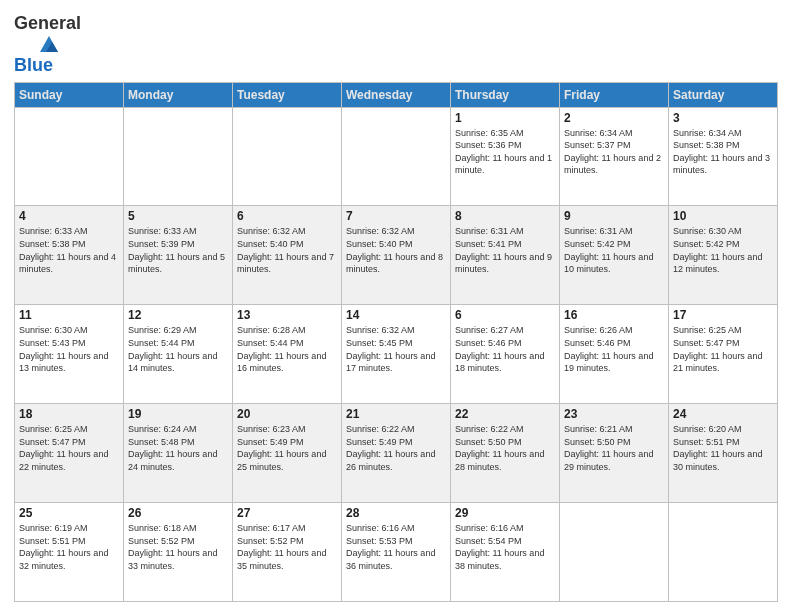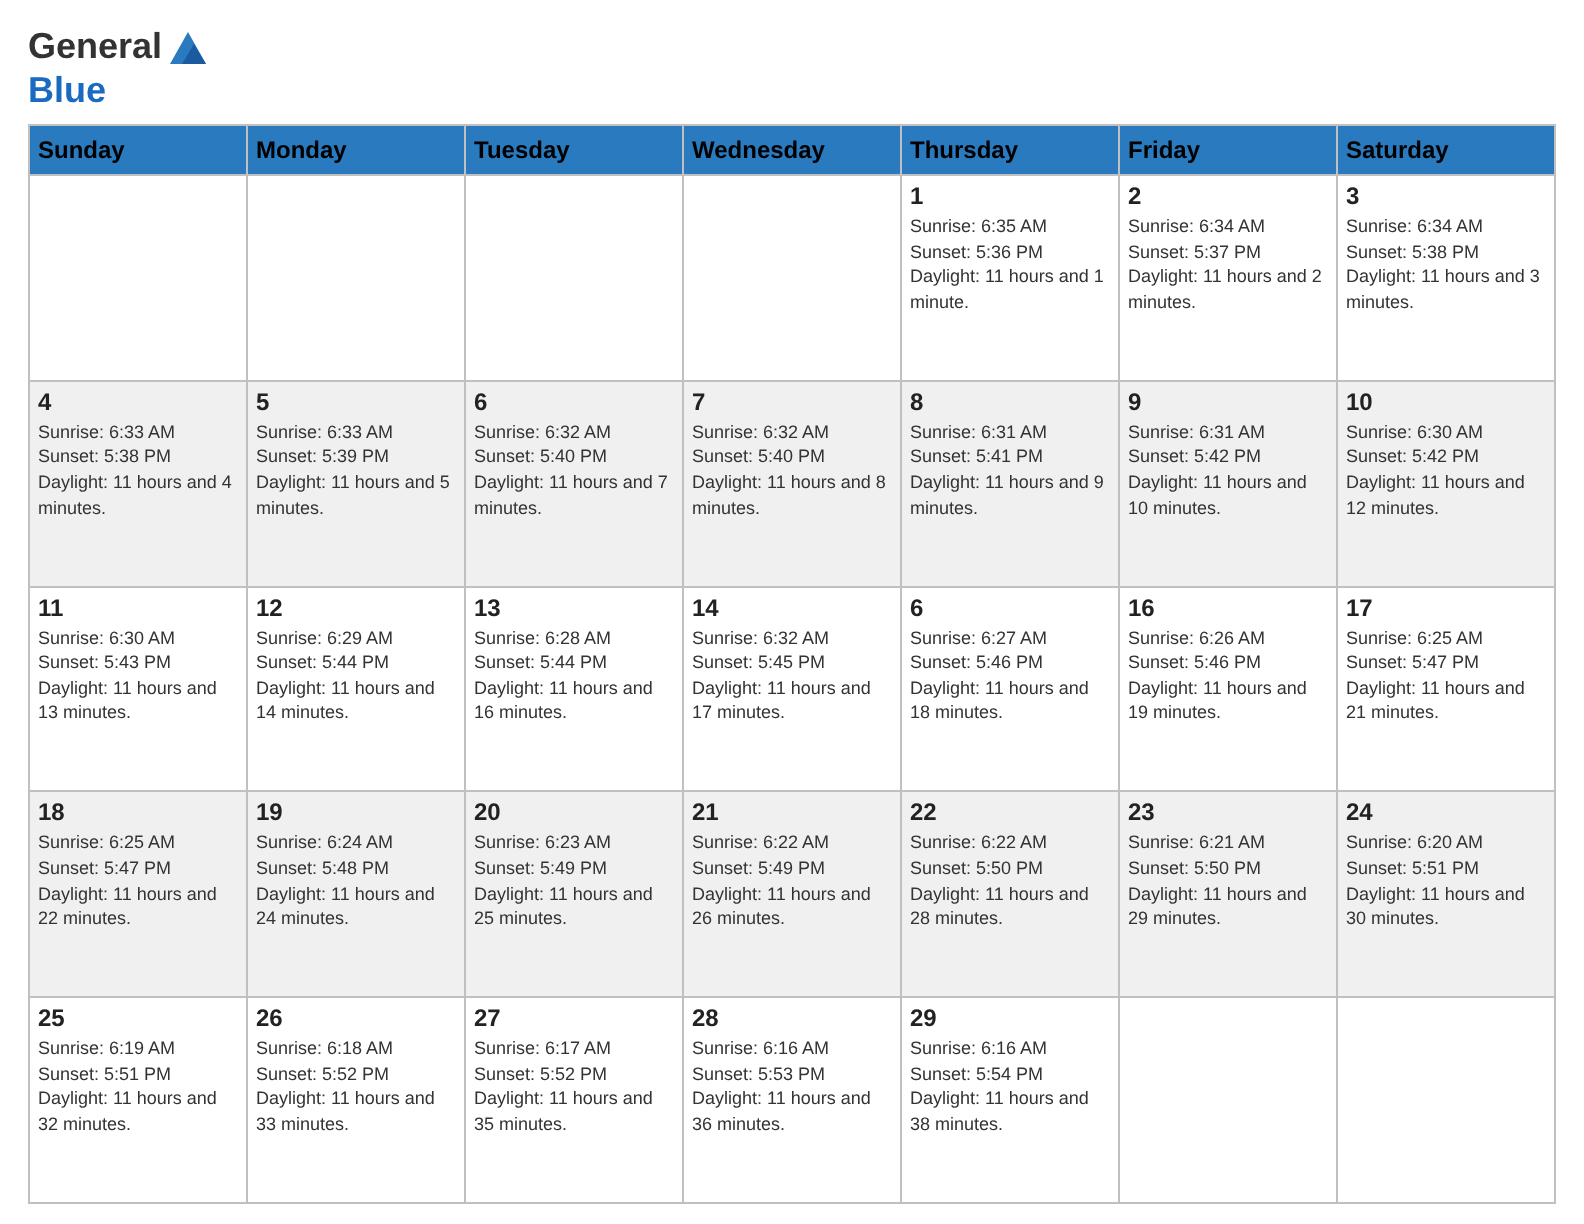--- a/index.html
+++ b/index.html
@@ -54,21 +54,21 @@
       color: #444;
     }
     .calendar-table {
       width: 100%;
       border-collapse: collapse;
       flex: 1;
       table-layout: fixed;
     }
     .calendar-table th {
       background-color: #2a7abf;
-      color: #000000;
+      color: #e5e5e5;
       font-size: 12px;
       font-weight: bold;
       padding: 5px 4px;
       text-align: left;
       border: 1px solid #c0c0c0;
       margin-top: 32px;
     }
     .calendar-table td {
       border: 1px solid #c0c0c0;
       vertical-align: top;
@@ -97,21 +97,21 @@
       color: #333;
     }
   </style>
 </head>
 <body>
 
 <div class="page">
   <div class="header">
     <div class="logo">
       <div>
-        <div style="display:flex;align-items:flex-start;">
+        <div style="display:flex;align-items:center;flex-direction:column;">
           <span class="logo-text logo-general">General</span>
           <svg class="logo-icon" viewBox="0 0 22 22">
             <polygon points="11,2 20,18 2,18" fill="#2a7abf"></polygon>
             <polygon points="14,8 20,18 8,18" fill="#1a5a9f"></polygon>
           </svg>
         </div>
         <span class="logo-text logo-blue">Blue</span>
       </div>
     </div>
   </div>

